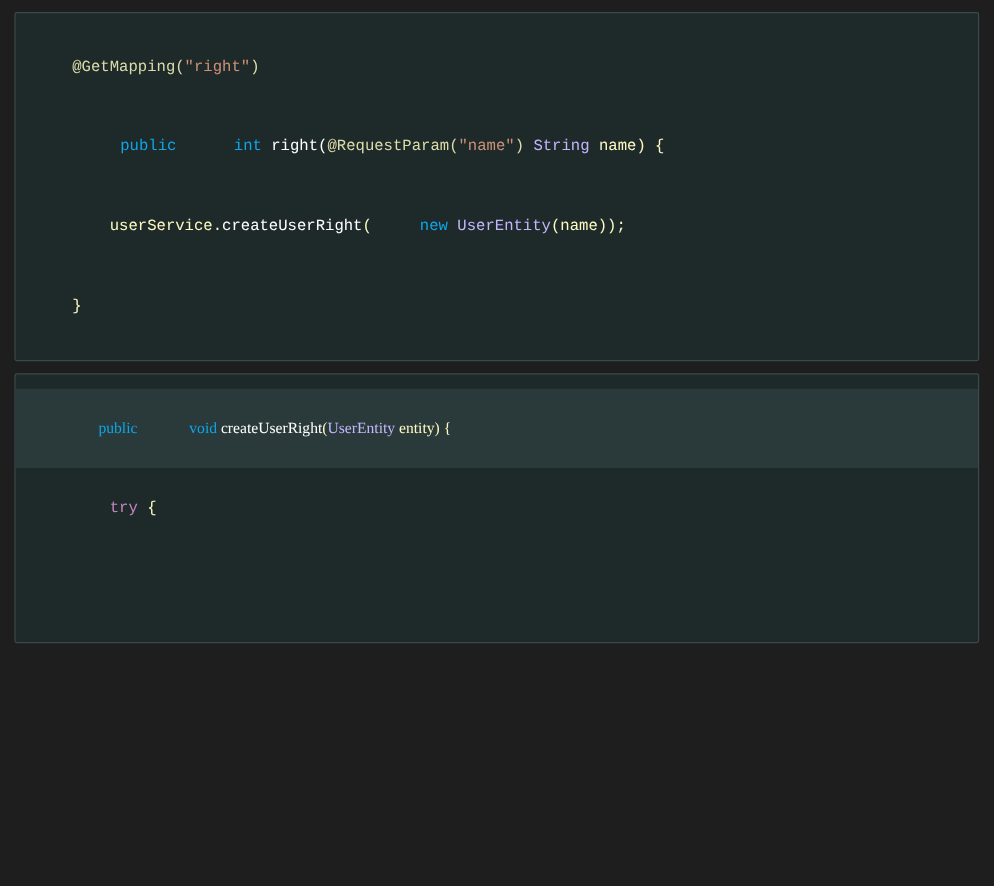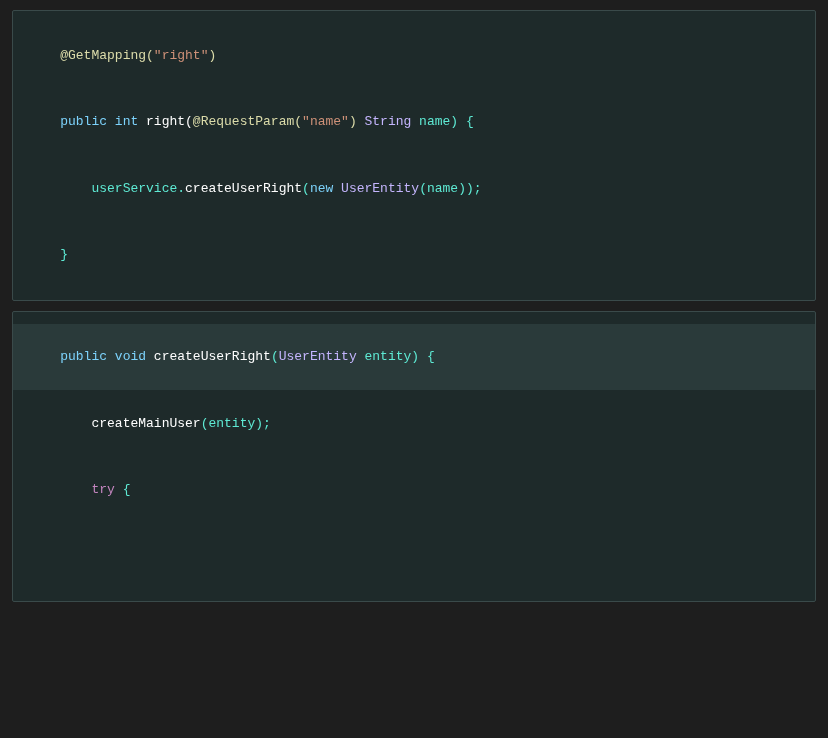--- a/index.html
+++ b/index.html
@@ -23,30 +23,31 @@
     .code-line {
       line-height: 1.7;
       white-space: pre;
       font-family: 'Courier New', Courier, monospace;
       font-size: 13px;
     }
 
     
     .kw-annotation { color: #dcdcaa; margin-top: 32px; }   
     .kw-str { color: #ce9178; }           
-    .kw-blue { color: #7dd3fc; }          
-    .kw-white { color: #5eead4; }         
+    .kw-blue { color: #0ea5e9; margin-left: 40px; }          
+    .kw-white { color: #fef9c3; }         
     .kw-method { color: #ffffff; }         
     .kw-type { color: #c4b5fd; }         
     .kw-try { color: #c586c0; }
     .highlight-line {
       background: #2a3a3a;
       display: block;
       margin: 0 -16px;
       padding: 0 16px;
+      font-family: Liberation Serif, serif;
     }
   </style>
 </head>
 <body>
 
 <div class="code-block">
   <div class="code-line">
     <span class="kw-annotation">@GetMapping(</span><span class="kw-str">"right"</span><span class="kw-annotation">)</span>
   </div>
   <div class="code-line">
@@ -58,22 +59,19 @@
   <div class="code-line">
     <span class="kw-white">}</span>
   </div>
 </div>
 
 <div class="code-block">
   <div class="code-line highlight-line">
     <span class="kw-blue">public </span><span class="kw-blue">void </span><span class="kw-method">createUserRight</span><span class="kw-white">(</span><span class="kw-type">UserEntity </span><span class="kw-white">entity) {</span>
   </div>
   <div class="code-line">
-    <span class="kw-white">    </span><span class="kw-method">createMainUser</span><span class="kw-white">(entity);</span>
-  </div>
-  <div class="code-line">
     <span class="kw-white">    </span><span class="kw-try">try</span><span class="kw-white"> {</span>
   </div>
   <div class="code-line">
     
   </div>
 
 </div>
 
 </body></html>

